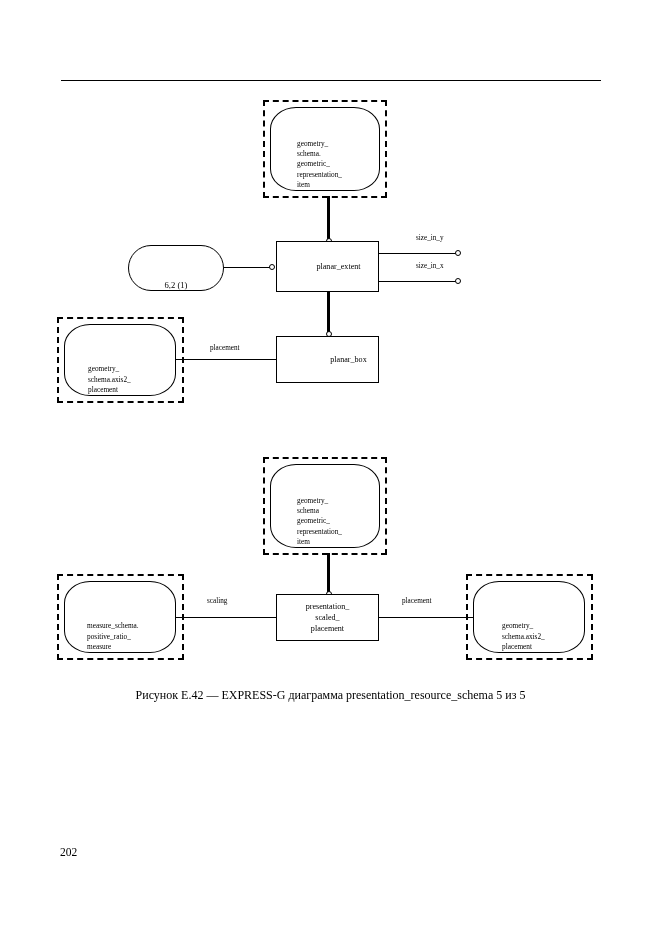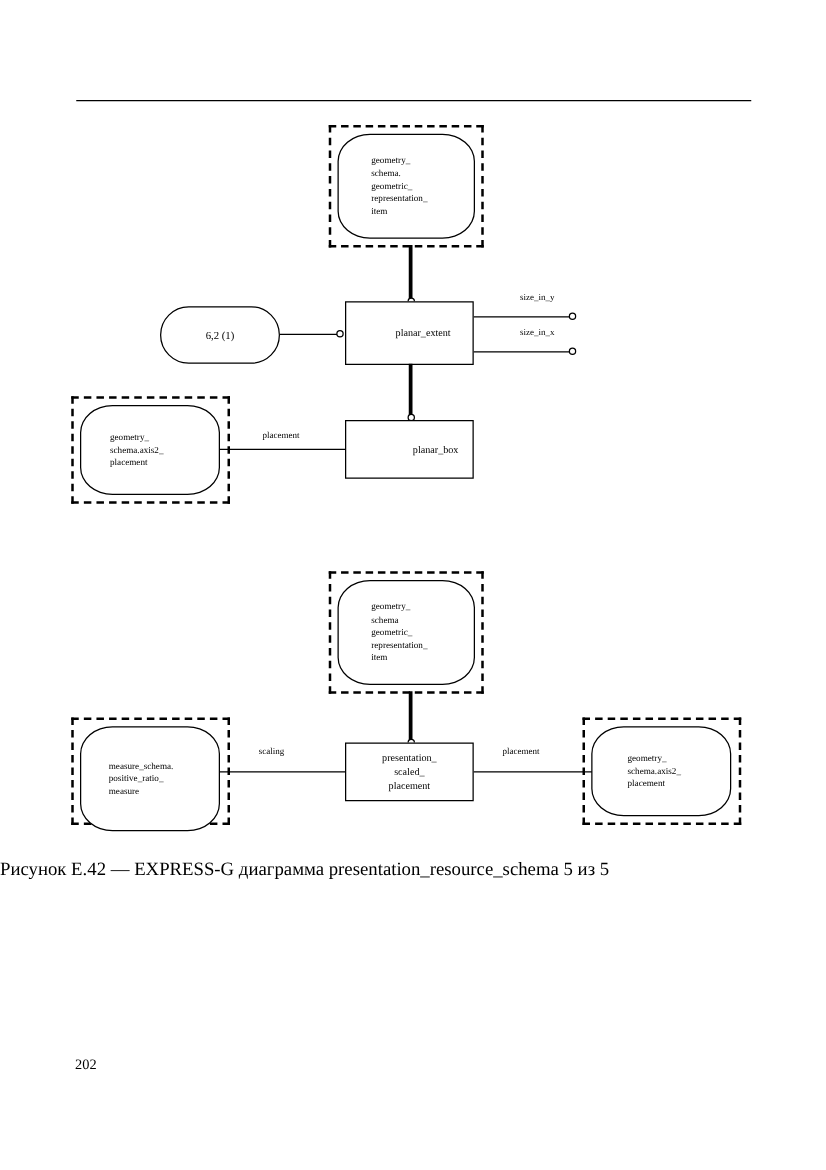--- a/index.html
+++ b/index.html
@@ -49,21 +49,21 @@
     box-sizing: border-box;
   }
 
   .round-box {
     position: absolute;
     border: 1.6px solid #000;
     border-radius: 26px / 22px;
     box-sizing: border-box;
     background: #fff;
     display: flex;
-    align-items: center;
+    align-items: flex-end;
     justify-content: flex-start;
   }
   .round-box.centered {
     justify-content: center;
     text-align: center;
   }
   .round-box .label {
     font-size: 7.3px;
     line-height: 10.2px;
     white-space: pre-line;
@@ -115,21 +115,22 @@
     font-size: 7.2px;
     white-space: nowrap;
   }
 
   
   .figure-caption {
     position: absolute;
     left: 0;
     top: 688px;
     width: 661px;
-    font-size: 15px;
+    text-align: center;
+    font-size: 12px;
     white-space: nowrap;
   }
   .page-number {
     position: absolute;
     left: 60px;
     top: 846px;
     font-size: 11.5px;
   }
 </style>
 </head>
@@ -198,21 +199,21 @@
 schema
 geometric_
 representation_
 item</span>
     </div>
 
     <div class="line-v-thick" style="left:327px; top:553px; width:3.4px; height:43px;"></div>
     <div class="conn-circle" style="left:325.5px; top:591px;"></div>
 
     <div class="dashed-frame" style="left:57px; top:574px; width:127px; height:86px;"></div>
-    <div class="round-box" style="left:64px; top:581px; width:112px; height:84px;">
+    <div class="round-box" style="left:64px; top:581px; width:112px; height:72px;">
       <span class="label" style="padding-left:22px;">measure_schema.
 positive_ratio_
 measure</span>
     </div>
 
     <div class="line-h" style="left:176px; top:617px; width:100px;"></div>
     <div class="attr-label" style="left:207px; top:597px;">scaling</div>
 
     <div class="rect-box" style="left:276px; top:594px; width:103px; height:47px;">
       <span class="label">presentation_

